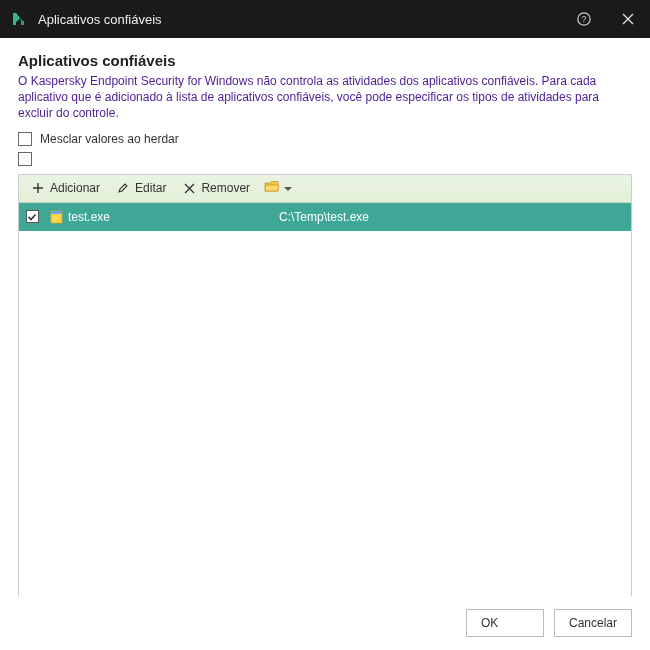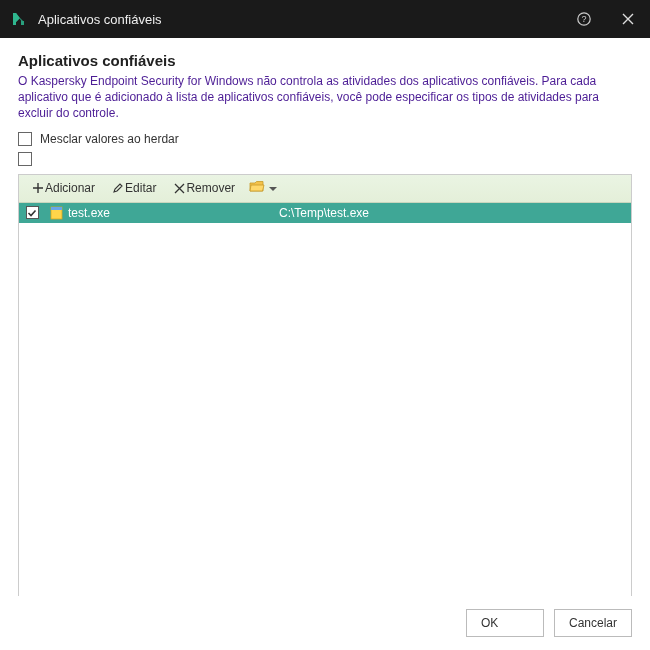--- a/index.html
+++ b/index.html
@@ -62,20 +62,21 @@
     background: linear-gradient(#eaf4e3, #e4efd9);
     border-bottom: 1px solid #c9d6be;
     display: flex; align-items: center;
     padding: 0 6px;
     gap: 4px;
   }
   .tb-item {
     display: flex; align-items: center;
     padding: 2px 6px;
     font-size: 12px; color: #333;
+    gap: 5px;
   }
   .tb-item .ico { width: 14px; height: 14px; display:flex; align-items:center; justify-content:center; }
   .folder-dd {
     display: flex; align-items: center; gap: 4px;
     padding: 2px 4px;
   }
   .thead {
     height: 22px;
     display: flex;
     font-size: 12px; color: #333;
@@ -90,21 +91,21 @@
   .col-check { width: 26px; }
   .col-app   { width: 230px; }
   .col-path  { width: 248px; }
   .col-comm  { width: 108px; }
   .tbody {
     height: 396px;
     overflow: auto;
     background: #fff;
   }
   .trow {
-    height: 20px;
+    height: 28px;
     display: flex; align-items: center;
     font-size: 12px;
   }
   .trow.sel {
     background: #3fa796;
     color: #fff;
   }
   .trow .cell { display:flex; align-items:center; padding: 0 4px; height:100%; }
   .trow .cell.col-check { justify-content:center; padding:0; }
   .row-cb {

